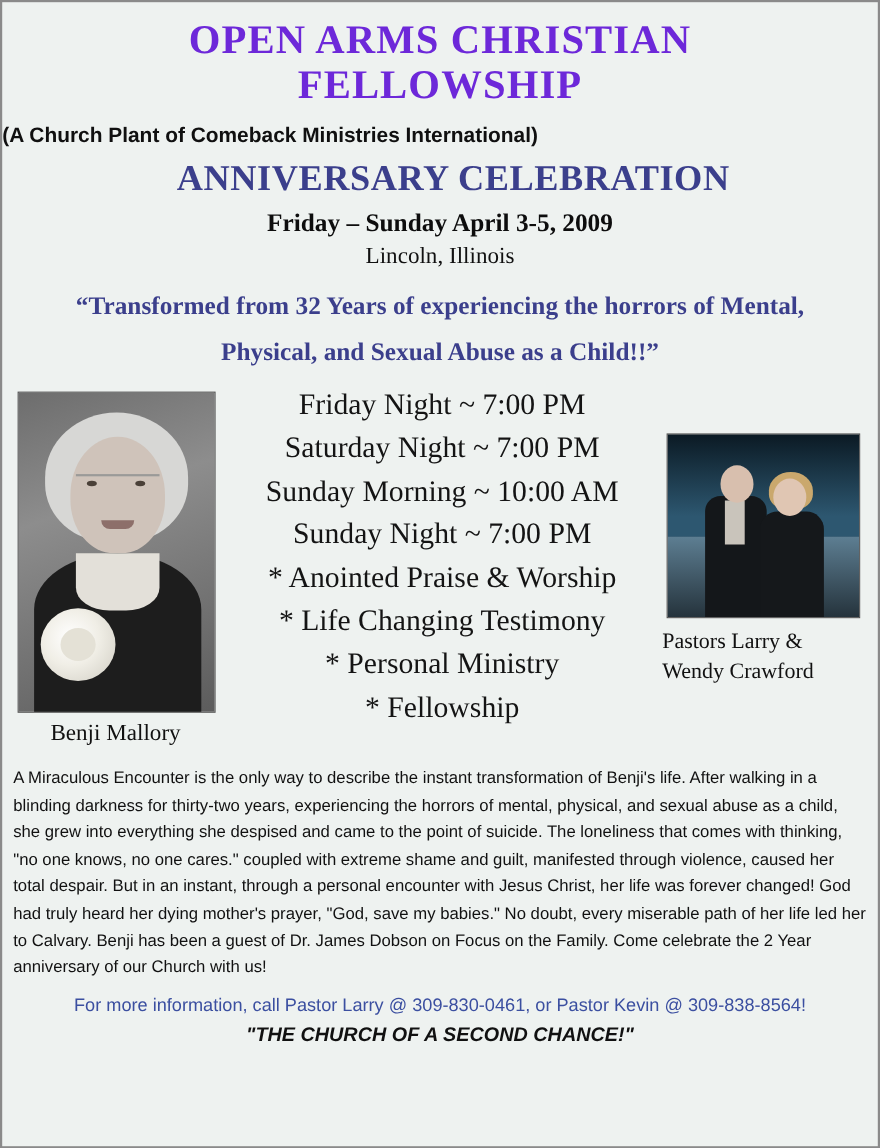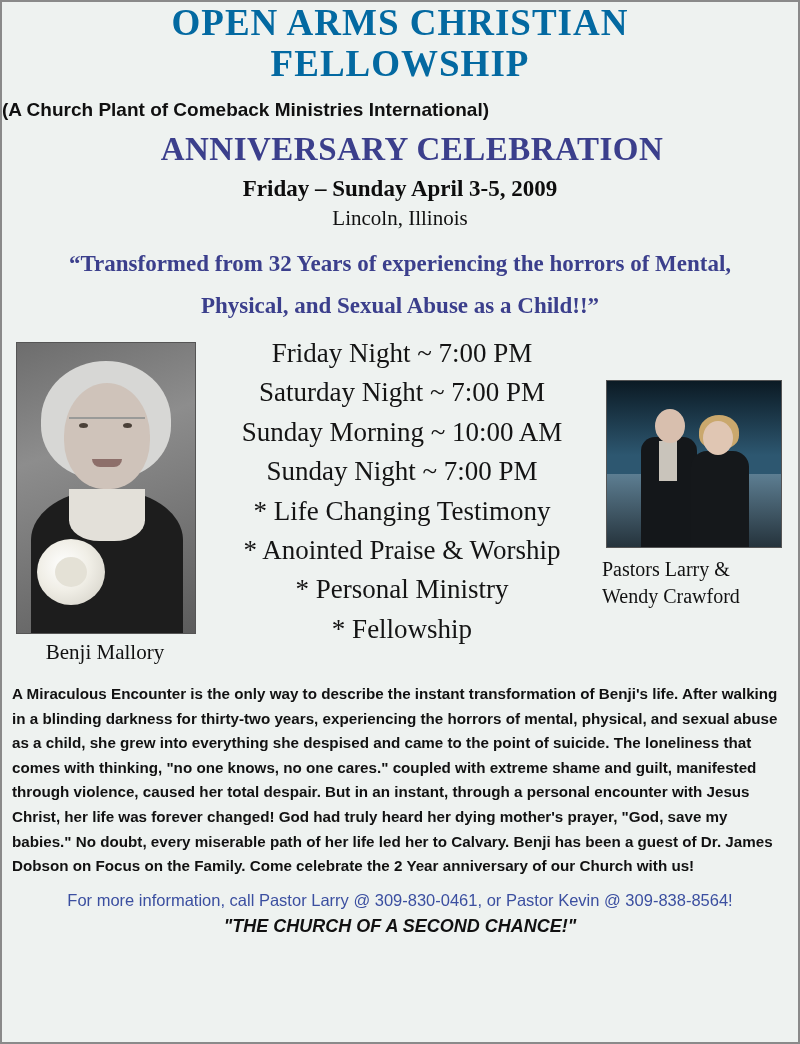--- a/index.html
+++ b/index.html
@@ -25,22 +25,23 @@
     height: 100%;
   }
 
   
   .title-main {
     text-align: center;
     font-family: "Liberation Serif", serif;
     font-weight: bold;
     font-size: 37px;
     letter-spacing: 1px;
-    color: #0369a1;
+    color: #6d28d9;
     line-height: 1.12;
+    padding-top: 14px;
     text-transform: uppercase;
   }
   .subtitle-paren {
     font-family: "Liberation Sans", sans-serif;
     font-weight: bold;
     font-size: 19px;
     color: #101010;
     margin-top: 14px;
   }
   .title-anniv {
@@ -243,21 +244,20 @@
   }
 
   
   .bodytext {
     margin: 2px 10px 0 10px;
     font-family: "Liberation Sans", sans-serif;
     font-size: 15.2px;
     color: #111;
     line-height: 1.62;
     text-align: left;
-    font-weight: bold;
   }
   .contact {
     margin-top: 12px;
     text-align: center;
     font-family: "Liberation Sans", sans-serif;
     font-size: 16.5px;
     color: #3b4fa0;
   }
   .tagline {
     margin-top: 6px;
@@ -306,22 +306,22 @@
         <div class="collar"></div>
         <div class="rose"></div>
       </div>
       <div class="caption-left">Benji Mallory</div>
 
       <div class="schedule">
         <div class="line">Friday Night ~ 7:00 PM</div>
         <div class="line">Saturday Night ~ 7:00 PM</div>
         <div class="line">Sunday Morning ~ 10:00 AM</div>
         <div class="line">Sunday Night ~ 7:00 PM</div>
+        <div class="line">* Anointed Praise &amp; Worship</div>
         <div class="line">* Life Changing Testimony</div>
-        <div class="line">* Anointed Praise &amp; Worship</div>
         <div class="line">* Personal Ministry</div>
         <div class="line">* Fellowship</div>
       </div>
 
       <div class="photo-right">
         <div class="sky"></div>
         <div class="water"></div>
         <div class="manBody"></div>
         <div class="shirt"></div>
         <div class="manHead"></div>

